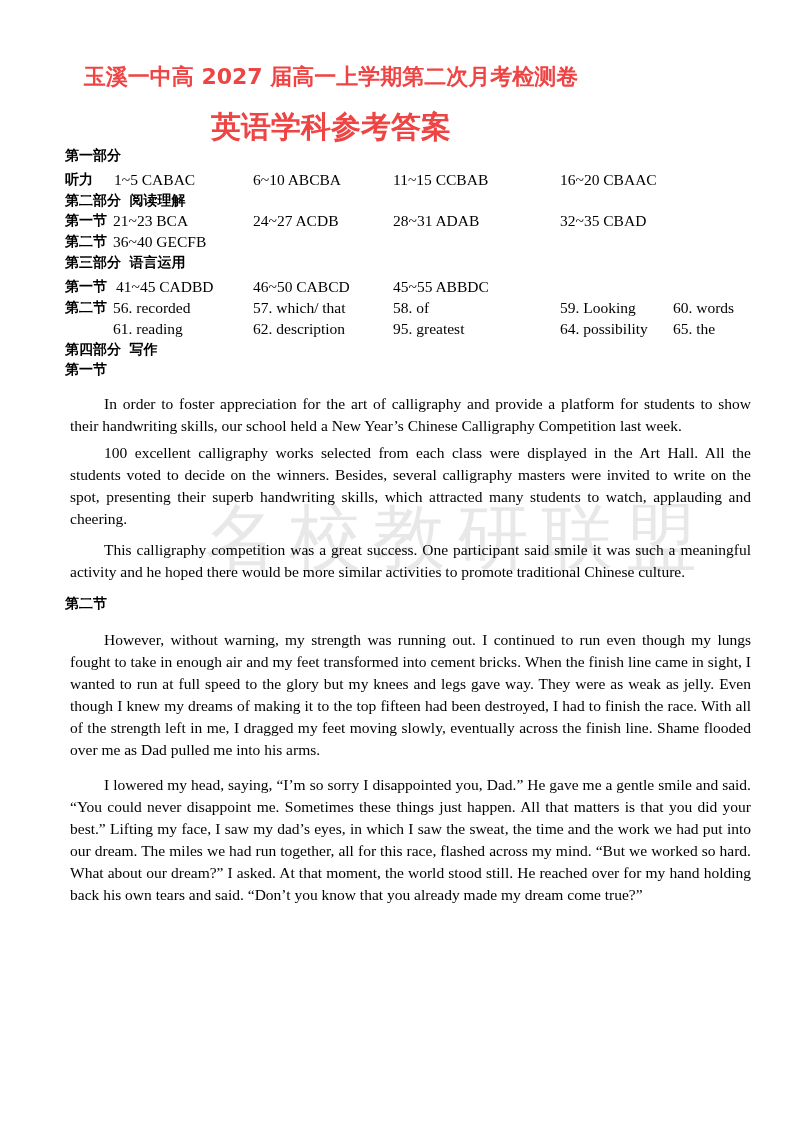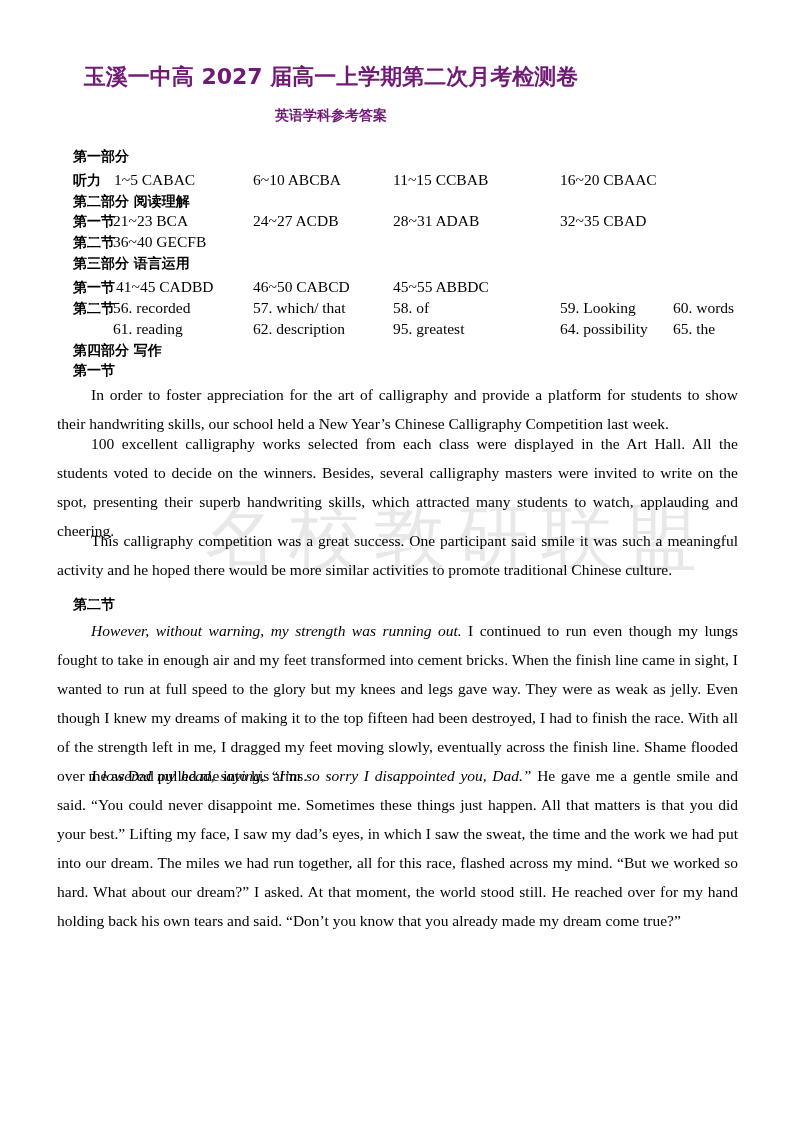--- a/index.html
+++ b/index.html
@@ -1,29 +1,29 @@
 <!DOCTYPE html>
 <html><head>
 <meta charset="utf-8">
 <style>
   html, body { margin: 0; padding: 0; background: #ffffff; }
   body { width: 794px; height: 1123px; position: relative; overflow: hidden; color: #000; }
   .page { position: absolute; left: 0; top: 0; width: 794px; height: 1123px; }
   .title { position: absolute; left: 0; width: 662px; text-align: center;
-           font-family: "DejaVu Sans", sans-serif; font-weight: bold; color: #701a75; }
+           font-family: "DejaVu Sans", sans-serif; font-weight: bold; color: #ef4444; }
   .title1 { top: 62px; font-size: 22px; letter-spacing: 0px; }
-  .title2 { top: 107px; font-size: 14px; }
+  .title2 { top: 107px; font-size: 30px; }
   .row { position: absolute; left: 57px; height: 20px; font-family: "Liberation Serif", serif; font-size: 15.5px; line-height: 20px; white-space: nowrap; }
   .hd { font-family: "DejaVu Sans", sans-serif; font-weight: bold; font-size: 14px; }
   .cell { position: absolute; top: 0; }
   .c1 { left: 56px; } .c2 { left: 196px; } .c3 { left: 336px; } .c4 { left: 476px; margin-left: 27px; } .c5 { left: 616px; text-align: center; }
-  .lbl { position: absolute; left: 16px; top: 0; }
+  .lbl { position: absolute; left: 8px; top: 0; font-family: Liberation Mono, monospace; }
   .para { position: absolute; left: 57px; width: 681px; font-family: "Liberation Serif", serif;
-          font-size: 15.5px; line-height: 29px; text-align: justify; text-indent: 2.2em; margin: 0; }
-  .it { font-style: italic; }
+          font-size: 15.5px; line-height: 22px; text-align: justify; text-indent: 2.2em; margin: 13px; }
+  .it { }
   .footer { position: absolute; top: 1043px; left: 0; width: 794px; text-align: center;
             font-family: "DejaVu Sans", sans-serif; font-size: 11px; color: #333; letter-spacing: 3px; }
   .watermark { position: absolute; left: 205px; top: 490px; font-family: "DejaVu Serif", serif;
                font-size: 72px; color: rgba(0,0,0,0.09); letter-spacing: 12px; pointer-events: none; white-space: nowrap; }
 </style>
 </head>
 <body>
 
 <div class="page">
 

